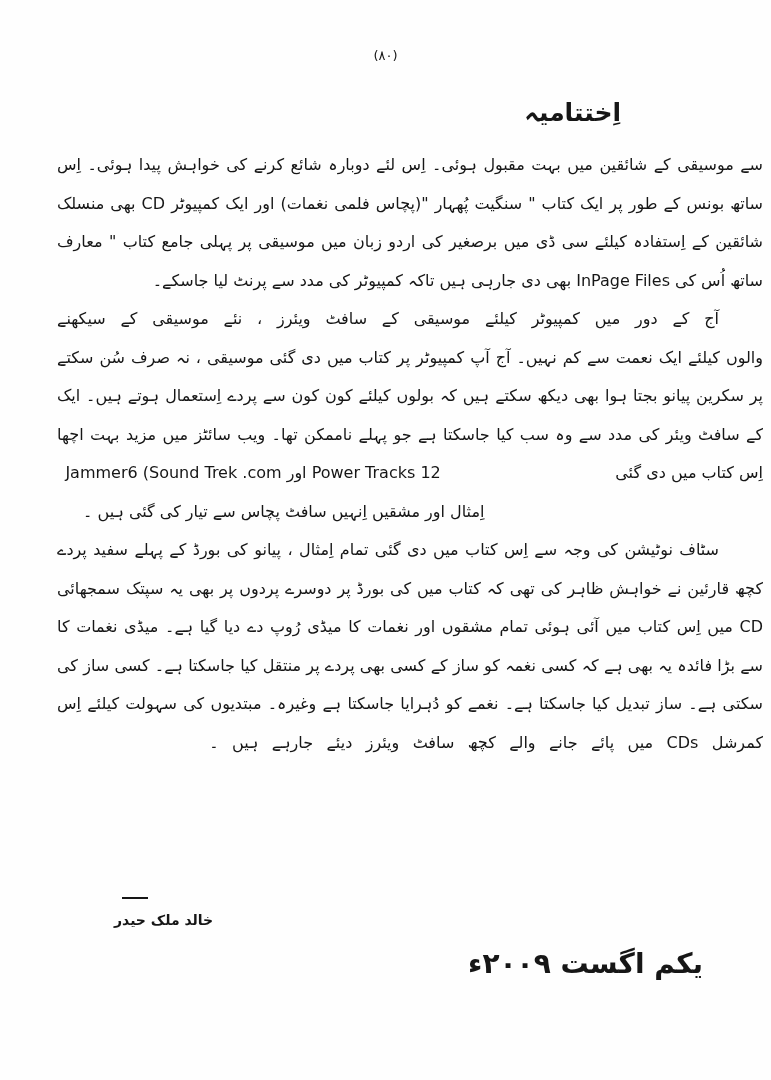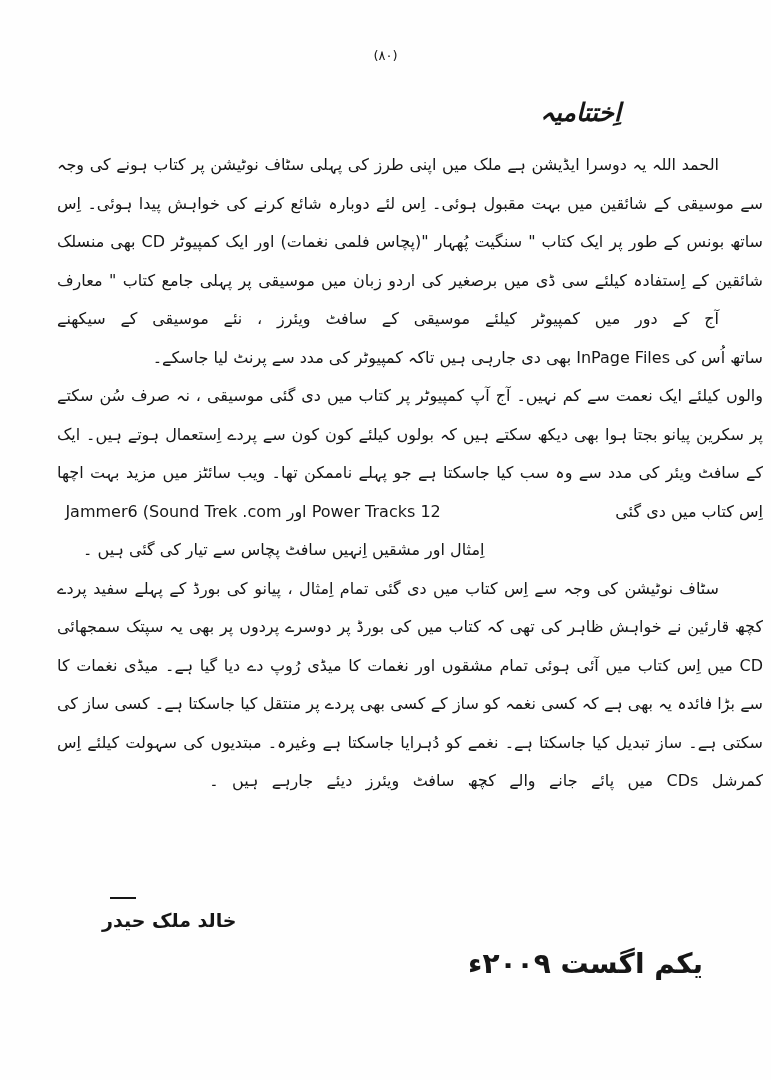--- a/index.html
+++ b/index.html
@@ -13,21 +13,20 @@
     overflow:hidden;
   }
   .page-number{
     position:absolute;top:48px;left:0;width:100%;
     text-align:center;font-size:13px;letter-spacing:2px;
   }
   .heading{
     position:absolute;top:98px;right:150px;
     font-size:25px;font-weight:600;
     direction:rtl;
-    font-style:italic;
   }
   .content{
     position:absolute;top:146px;left:57px;width:706px;
   }
   .line{
     direction:rtl;
     height:38.5px;line-height:38.5px;
     font-size:16px;
     overflow:hidden;
     text-align:right;
@@ -36,22 +35,22 @@
   .line.indent{ padding-right:44px; }
   .line.left-block{ text-align:left; padding-left:26px; direction:rtl; }
   .line.loose{ word-spacing:0.52em; }
   .line.mixed{
     direction:ltr;
     display:flex;justify-content:space-between;align-items:flex-start;gap:28px;
   }
   .line.mixed .seg{ direction:rtl; }
   .line.mixed .seg-right{ padding-left:110px; }
   .signature{
-    position:absolute;top:901px;left:102px;
-    direction:rtl;font-size:19px;font-weight:600;
+    position:absolute;top:901px;left:114px;
+    direction:rtl;font-size:14px;font-weight:600;
     line-height:38px;
   }
   .takhallus-dash{
     position:absolute;top:-4px;left:8px;
     width:26px;border-top:2px solid #161616;
   }
   .date-line{
     position:absolute;top:944px;right:68px;
     direction:rtl;font-size:28px;font-weight:700;
     line-height:40px;
@@ -60,26 +59,25 @@
 </head>
 <body>
 
 <div class="page">
 
   <div class="page-number">(۸۰)</div>
 
   <div class="heading">اِختتامیہ</div>
 
   <div class="content">
-    <div class="line j indent">الحمد اللہ یہ دوسرا ایڈیشن ہے ملک میں اپنی طرز کی پہلی سٹاف نوٹیشن پر کتاب ہونے کی وجہ</div>
     <div class="line j">سے موسیقی کے شائقین میں بہت مقبول ہوئی۔ اِس لئے دوبارہ شائع کرنے کی خواہش پیدا ہوئی۔ اِس کتاب کے</div>
     <div class="line j">ساتھ بونس کے طور پر ایک کتاب " سنگیت پُھہار "(پچاس فلمی نغمات) اور ایک کمپیوٹر CD بھی منسلک ہے۔</div>
     <div class="line j">شائقین کے اِستفادہ کیلئے سی ڈی میں برصغیر کی اردو زبان میں موسیقی پر پہلی جامع کتاب " معارف النغمات " کے</div>
+    <div class="line">ساتھ اُس کی InPage Files بھی دی جارہی ہیں تاکہ کمپیوٹر کی مدد سے پرنٹ لیا جاسکے۔</div>
     <div class="line j indent">آج کے دور میں کمپیوٹر کیلئے موسیقی کے سافٹ ویئرز ، نئے موسیقی کے سیکھنے</div>
-    <div class="line">ساتھ اُس کی InPage Files بھی دی جارہی ہیں تاکہ کمپیوٹر کی مدد سے پرنٹ لیا جاسکے۔</div>
     <div class="line j">والوں کیلئے ایک نعمت سے کم نہیں۔ آج آپ کمپیوٹر پر کتاب میں دی گئی موسیقی ، نہ صرف سُن سکتے ہیں بلکہ کمپیوٹر</div>
     <div class="line j">پر سکرین پیانو بجتا ہوا بھی دیکھ سکتے ہیں کہ بولوں کیلئے کون کون سے پردے اِستعمال ہوتے ہیں۔ ایک کمپیوٹر اور موسیقی</div>
     <div class="line j">کے سافٹ ویئر کی مدد سے وہ سب کیا جاسکتا ہے جو پہلے ناممکن تھا۔ ویب سائٹز میں مزید بہت اچھا مواد مل سکتا ہے۔</div>
     <div class="line mixed">
       <span class="seg">Power Tracks 12 اور Jammer6 (Sound Trek .com )</span>
       <span class="seg seg-right">اِس کتاب میں دی گئی ساتھ</span>
     </div>
     <div class="line left-block">اِمثال اور مشقیں اِنہیں سافٹ پچاس سے تیار کی گئی ہیں ۔</div>
     <div class="line j indent">سٹاف نوٹیشن کی وجہ سے اِس کتاب میں دی گئی تمام اِمثال ، پیانو کی بورڈ کے پہلے سفید پردے سے دی گئی ہیں</div>
     <div class="line j">کچھ قارئین نے خواہش ظاہر کی تھی کہ کتاب میں کی بورڈ پر دوسرے پردوں پر بھی یہ سپتک سمجھائی جائے۔ منسلکہ</div>

